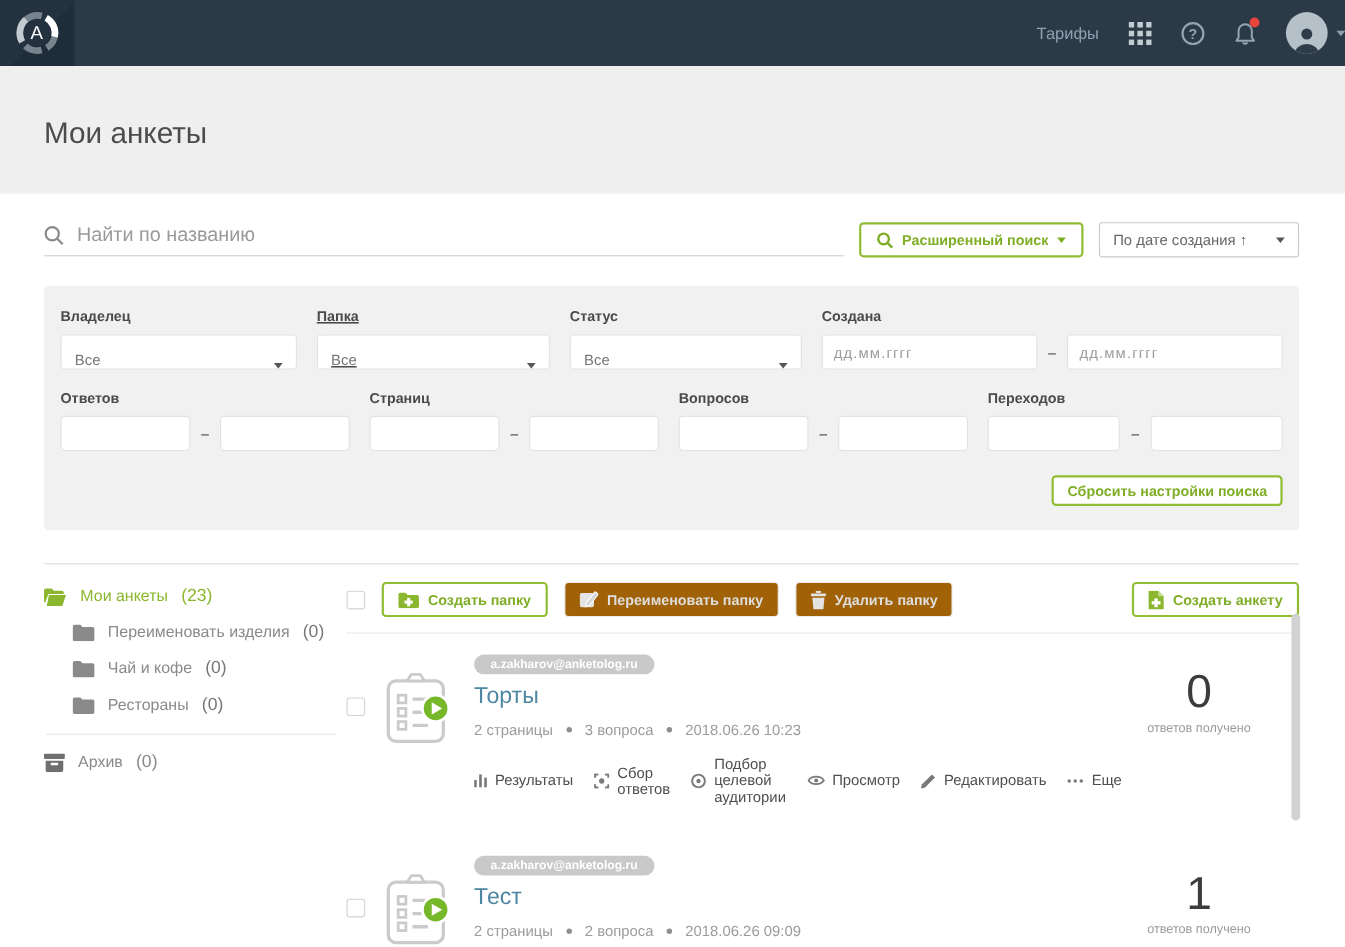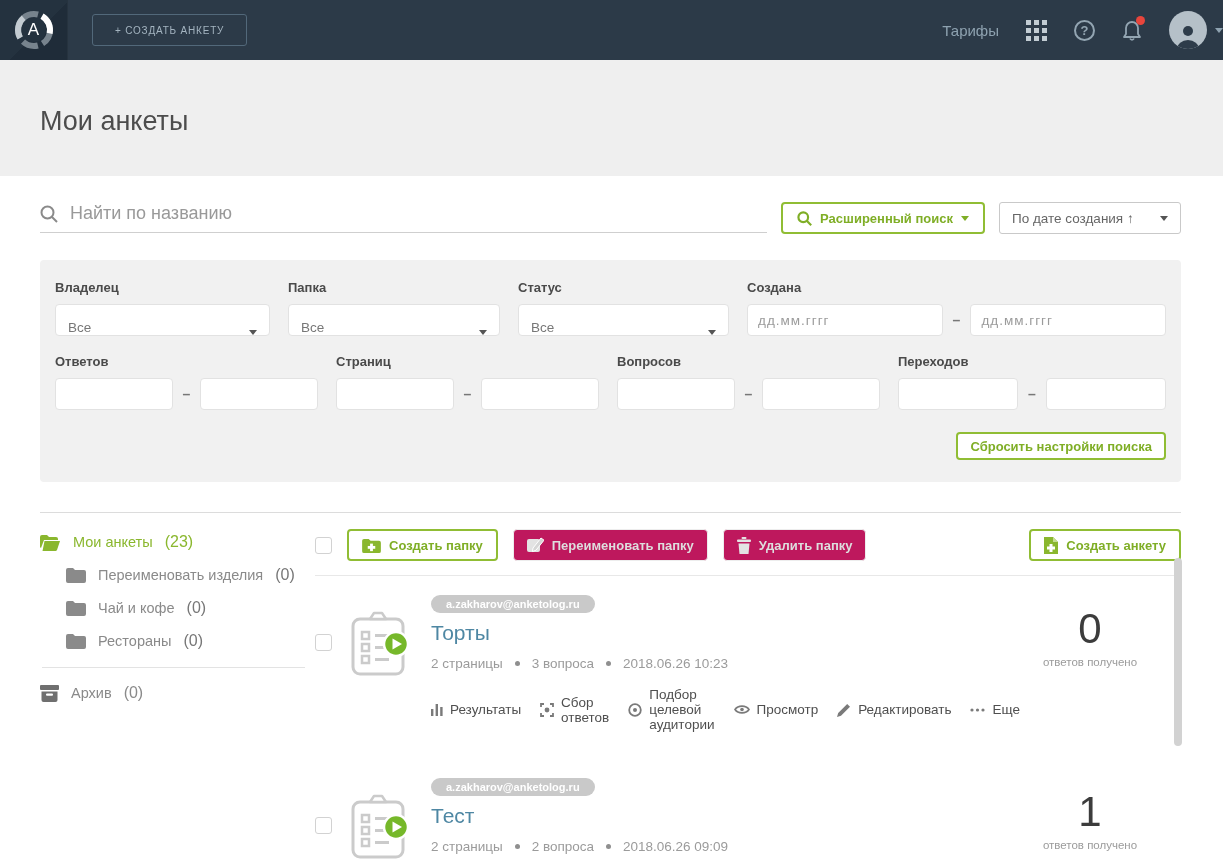--- a/index.html
+++ b/index.html
@@ -89,21 +89,21 @@
   .side-sub .cnt { color:#777; }
   .cnt { font-size:16px; }
   .side-divider { border:none; border-top:1px solid #e3e3e3; margin:17px 10px 0 2px; }
   .side-archive { color:#8a8a8a; margin-top:16px; }
 
   .list { flex:1; min-width:0; }
   .toolbar { display:flex; align-items:center; }
   .checkbox { width:17px; height:17px; border:1px solid #d2d2d2; border-radius:3px; background:#fff;
               cursor:pointer; flex:none; }
   .tb-btn { height:32px; padding:0 13px; margin-left:15px; }
-  .tb-btn.disabled { border:1px solid #ededed; color:#dedede; cursor:default; background:#be185d; }
+  .tb-btn.disabled { border:1px solid #ededed; color:#dedede; cursor:default; background:#a16207; }
   .create-survey { margin-left:auto; height:32px; padding:0 13px; }
 
   .rows { border-top:1px solid #e8e8e8; margin-top:14px; }
   .survey-row { display:flex; align-items:flex-start; padding:18px 0 27px 0; }
   .survey-row .checkbox { margin-top:40px; }
   .clip-wrap { margin:16px 0 0 17px; flex:none; }
   .s-info { flex:1; min-width:0; margin-left:22px; }
   .owner-badge { display:inline-block; background:#c9c9c9; color:#fff; font-size:11px; font-weight:bold;
                  padding:3px 15px; border-radius:10px; }
   .s-title { font-size:21px; color:#4e87a3; margin-top:8px; cursor:pointer; font-weight:400; }
@@ -127,21 +127,20 @@
     <span class="nav-ico" style="position:relative;">
       <svg width="46" height="46" viewBox="0 0 46 46">
         <circle cx="23" cy="23" r="16" fill="none" stroke="#77838d" stroke-width="6" stroke-dasharray="16 5"></circle>
         <circle cx="23" cy="23" r="16" fill="none" stroke="#c3cbd1" stroke-width="6" stroke-dasharray="22 79" transform="rotate(150 23 23)"></circle>
         <circle cx="23" cy="23" r="16" fill="none" stroke="#ffffff" stroke-width="6" stroke-dasharray="20 81" transform="rotate(-60 23 23)"></circle>
         <circle cx="23" cy="23" r="12" fill="#24323f"></circle>
       </svg>
       <span class="logo-letter">A</span>
     </span>
   </div>
-  <button class="create-btn">+ СОЗДАТЬ АНКЕТУ</button>
   <div class="nav-right">
     <span class="tariffs">Тарифы</span>
     <span class="nav-ico">
       <svg width="21" height="21" viewBox="0 0 21 21" fill="#c2ccd3">
         <rect x="0" y="0" width="5" height="5"></rect>
           <rect x="8" y="0" width="5" height="5"></rect>
           <rect x="16" y="0" width="5" height="5"></rect>
         <rect x="0" y="8" width="5" height="5"></rect>
           <rect x="8" y="8" width="5" height="5"></rect>
           <rect x="16" y="8" width="5" height="5"></rect>
@@ -202,21 +201,21 @@
 
   <section class="filter-panel">
     <div class="f-row">
       <div class="f-col" style="width:215px;">
         <span class="f-label">Владелец</span>
         <div class="f-select">
           <span>Все</span>
             <span class="sel-caret"></span>
         </div>
       </div>
-      <div class="f-col" style="width:212px;">
+      <div class="f-col" style="width:212px;text-decoration:underline;">
         <span class="f-label">Папка</span>
         <div class="f-select">
           <span>Все</span>
             <span class="sel-caret"></span>
         </div>
       </div>
       <div class="f-col" style="width:211px;">
         <span class="f-label">Статус</span>
         <div class="f-select">
           <span>Все</span>

